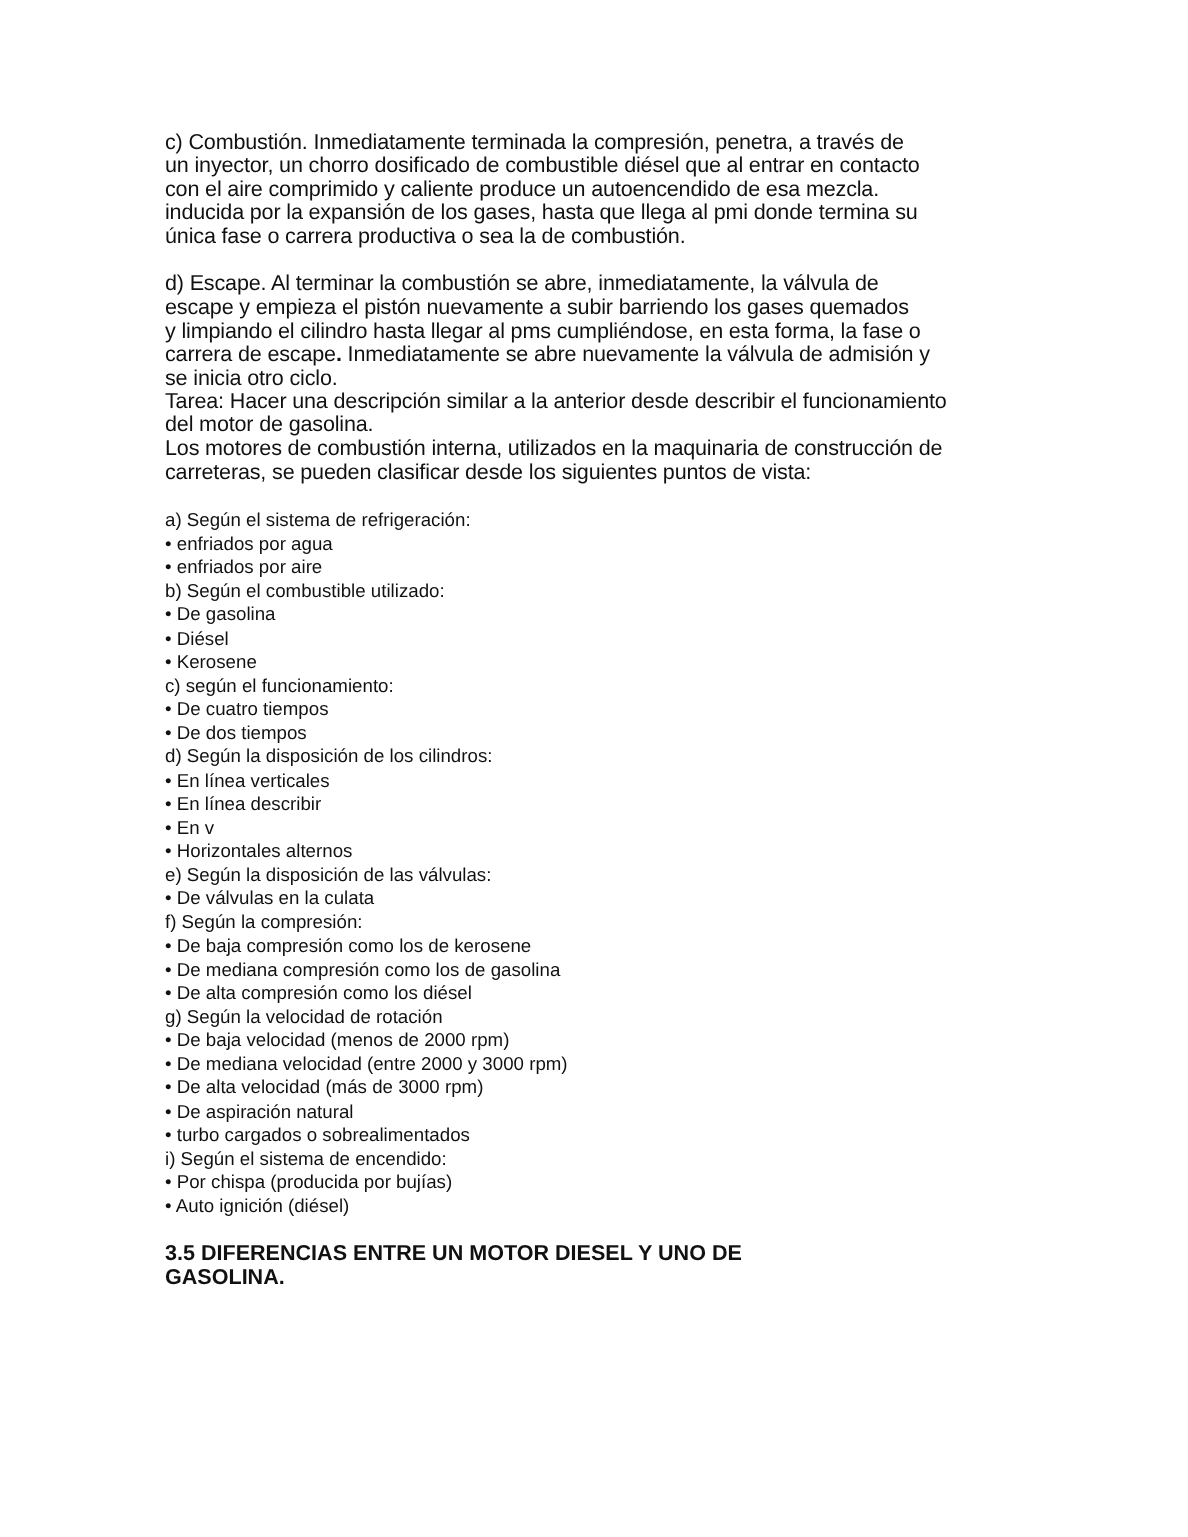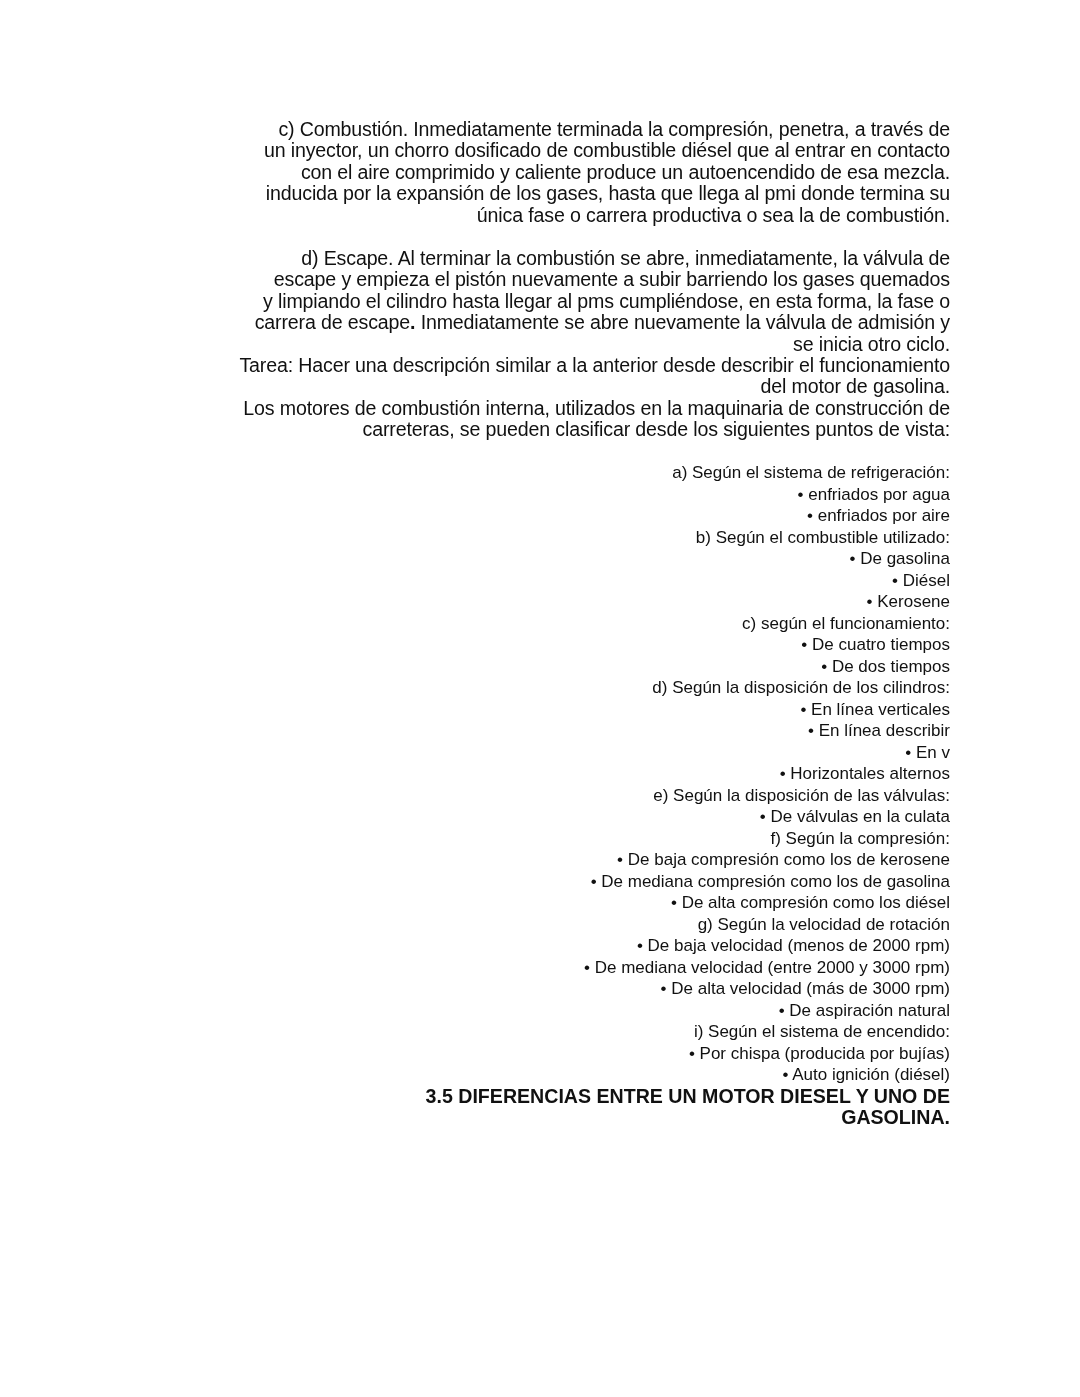--- a/index.html
+++ b/index.html
@@ -13,41 +13,41 @@
       position: relative;
       overflow: hidden;
       color: #111111;
       font-family: "Liberation Sans", sans-serif;
     }
     .page {
       position: absolute;
       left: 150px;
       top: 119px;
       width: 800px;
-      text-align: right;
     }
     .para {
       font-size: 19.6px;
       line-height: 21.45px;
       margin: 0;
       letter-spacing: -0.15px;
       white-space: nowrap;
     }
     .line { display: block; }
     .gap { height: 21.5px; }
     .list-line {
       display: block;
       font-size: 17px;
       line-height: 21.5px;
       white-space: nowrap;
     }
     .heading {
       font-weight: bold;
       font-size: 19.6px;
       line-height: 21.5px;
+      margin-top: 22px;
       white-space: nowrap;
     }
     .bold { font-weight: bold; }
   </style>
 </head>
 <body>
 
 <div class="page">
 
   <p class="para">
@@ -94,20 +94,21 @@
     <span class="list-line">• De válvulas en la culata</span>
     <span class="list-line">f) Según la compresión:</span>
     <span class="list-line">• De baja compresión como los de kerosene</span>
     <span class="list-line">• De mediana compresión como los de gasolina</span>
     <span class="list-line">• De alta compresión como los diésel</span>
     <span class="list-line">g) Según la velocidad de rotación</span>
     <span class="list-line">• De baja velocidad (menos de 2000 rpm)</span>
     <span class="list-line">• De mediana velocidad (entre 2000 y 3000 rpm)</span>
     <span class="list-line">• De alta velocidad (más de 3000 rpm)</span>
     <span class="list-line">• De aspiración natural</span>
+    <span class="list-line">• turbo cargados o sobrealimentados</span>
     <span class="list-line">i) Según el sistema de encendido:</span>
     <span class="list-line">• Por chispa (producida por bujías)</span>
     <span class="list-line">• Auto ignición (diésel)</span>
   </div>
 
   <div class="heading">
     <span class="line">3.5 DIFERENCIAS ENTRE UN MOTOR DIESEL Y UNO DE</span>
     <span class="line">GASOLINA.</span>
   </div>
 

